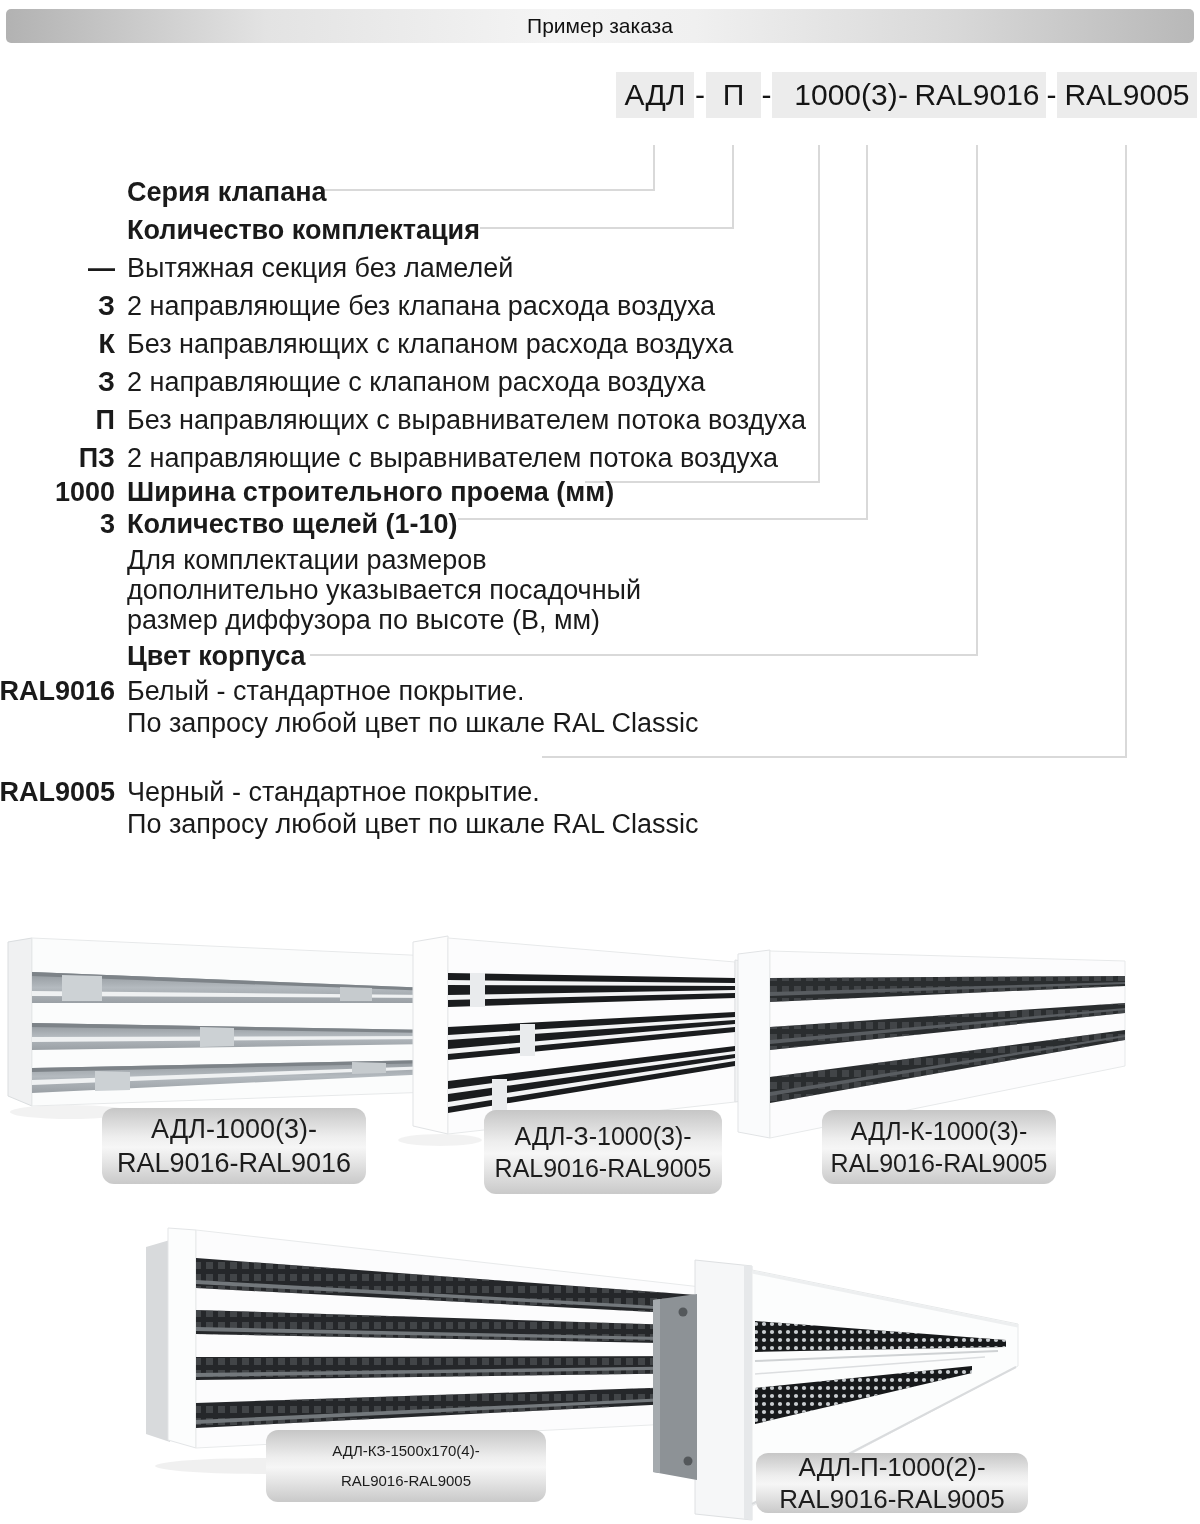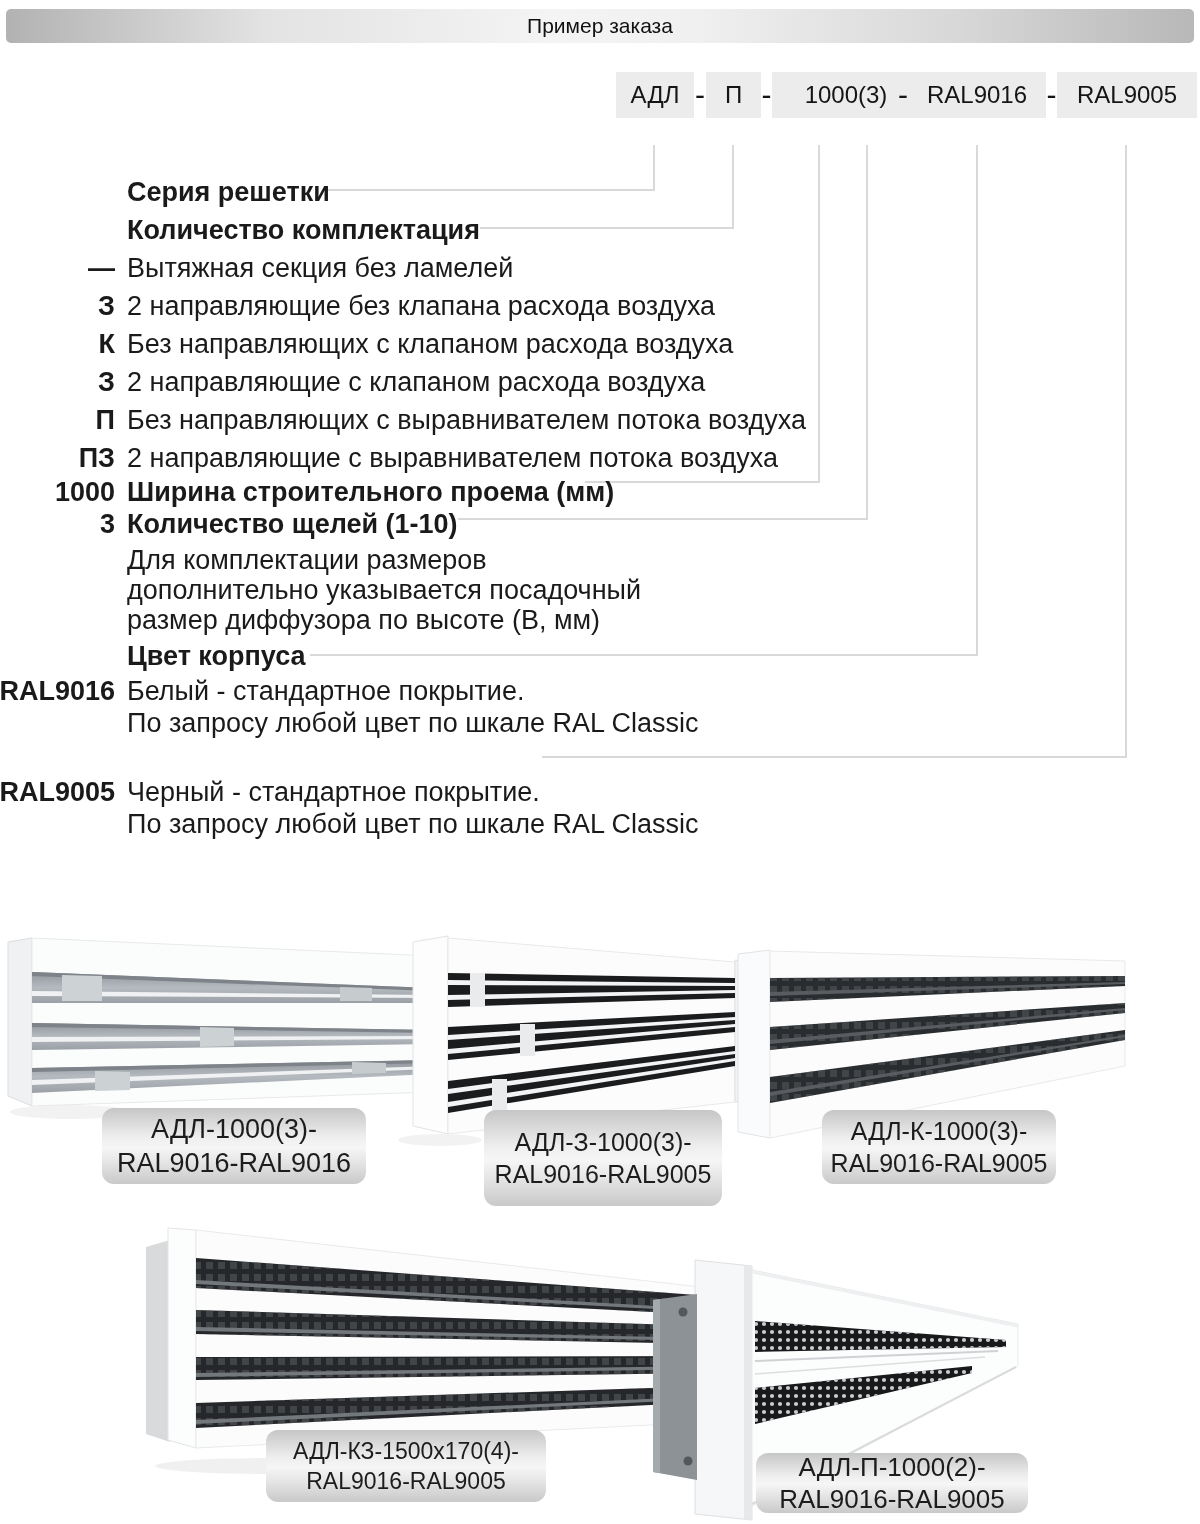--- a/index.html
+++ b/index.html
@@ -7,21 +7,21 @@
         font-family:"Liberation Sans","DejaVu Sans",sans-serif;color:#1a1a1a;}
 
   
   .header-bar{position:absolute;left:6px;top:9px;width:1188px;height:34px;border-radius:5px;
               background:linear-gradient(90deg,#b2b2b2 0%,#e3e3e3 22%,#f4f4f4 46%,#f0f0f0 58%,#d8d8d8 80%,#b8b8b8 100%);
               display:flex;align-items:center;justify-content:center;}
   .header-title{font-size:21px;font-weight:500;color:#111;}
 
   
   .code-box{position:absolute;top:72px;height:46px;background:#ececec;border-radius:0;
-            display:flex;align-items:center;justify-content:center;font-size:24px;color:#151515;}
+            display:flex;align-items:center;justify-content:center;font-size:30px;color:#151515;}
   #cb1{left:616px;width:78px;}
   #cb2{left:706px;width:55px;}
   #cb3{left:772px;width:148px;}
   #cb4{left:908px;width:138px;}
   #cb5{left:1057px;width:140px;}
   .code-dash{position:absolute;top:72px;height:46px;display:flex;align-items:center;justify-content:center;
              font-size:30px;color:#151515;}
   #cd1{left:694px;width:12px;}
   #cd2{left:761px;width:11px;}
   #cd3{left:898px;width:10px;}
@@ -39,23 +39,23 @@
   
   .products{position:absolute;left:0;top:920px;width:1200px;height:604px;}
 
   
   .badge{position:absolute;border-radius:12px;z-index:5;
          background:linear-gradient(180deg,#c6c6c6 0%,#eeeeee 38%,#f6f6f6 52%,#e6e6e6 70%,#c9c9c9 100%);
          display:flex;flex-direction:column;align-items:center;justify-content:center;
          color:#1c1c1c;text-align:right;}
   .badge span{display:block;white-space:nowrap;}
   #badge1{left:102px;top:1108px;width:264px;height:76px;font-size:27px;line-height:34px;}
-  #badge2{left:484px;top:1110px;width:238px;height:96px;font-size:25px;line-height:32px;}
+  #badge2{left:484px;top:1110px;width:238px;height:84px;font-size:25px;line-height:32px;}
   #badge3{left:822px;top:1110px;width:234px;height:74px;font-size:25px;line-height:32px;}
-  #badge4{left:266px;top:1430px;width:280px;height:72px;font-size:23px;line-height:30px;}
+  #badge4{left:266px;top:1430px;width:280px;height:72px;font-size:15px;line-height:30px;}
   #badge5{left:756px;top:1453px;width:272px;height:60px;font-size:26px;line-height:32px;}
 </style>
 </head>
 <body>
 
 <div class="page">
 
   <div class="header-bar">
     <span class="header-title">Пример заказа</span>
   </div>
@@ -77,21 +77,21 @@
       <polyline points="324,190 654,190 654,145"></polyline>
       <polyline points="480,228 733,228 733,145"></polyline>
       <polyline points="585,482 819,482 819,145"></polyline>
       <polyline points="458,519 867,519 867,145"></polyline>
       <polyline points="310,655 977,655 977,145"></polyline>
       <polyline points="542,757 1126,757 1126,145"></polyline>
     </g>
   </svg>
 
   <div class="lrow" style="top:175px">
-    <span class="desc bold">Серия решетки</span>
+    <span class="desc bold">Серия клапана</span>
   </div>
   <div class="lrow" style="top:213px">
     <span class="desc bold">Количество комплектация</span>
   </div>
 
   <div class="lrow" style="top:251px">
     <span class="lcode">—</span>
     <span class="desc">Вытяжная секция без ламелей</span>
   </div>
   <div class="lrow" style="top:289px">

